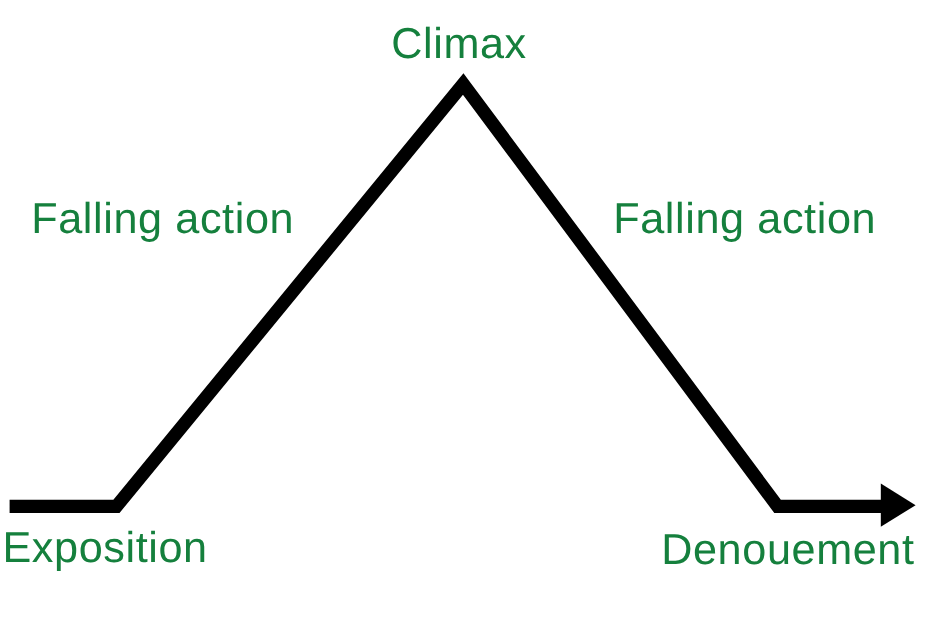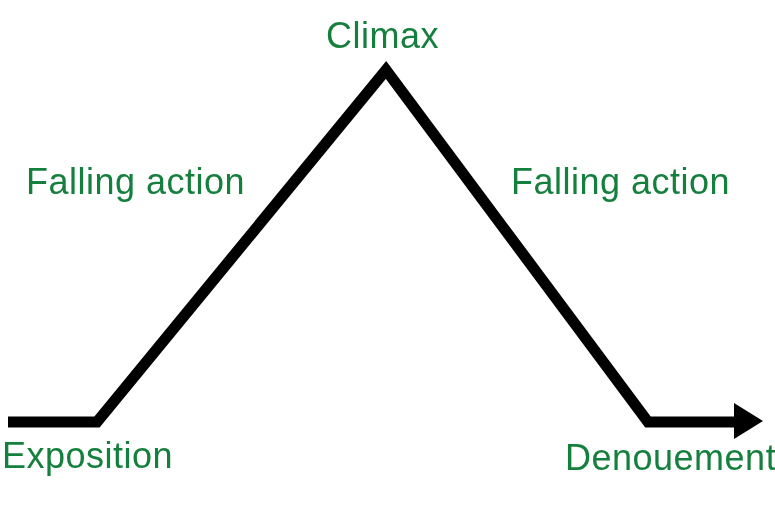--- a/index.html
+++ b/index.html
@@ -26,21 +26,21 @@
     font-size: 36px;
     line-height: 1;
     letter-spacing: 0.5px;
     color: #15803d;
     white-space: nowrap;
   }
   .label-climax     { left: 326px; top: 18px;  }
   .label-rising     { left: 26px;  top: 164px; }
   .label-falling    { left: 511px; top: 164px; }
   .label-exposition { left: 2px;   top: 438px; }
-  .label-denouement { left: 565px; top: 440px; }
+  .label-denouement { left: 551px; top: 440px; }
 </style>
 </head>
 <body>
 
 <div class="stage">
 
   <svg class="arc-svg" viewBox="0 0 775 516" xmlns="http://www.w3.org/2000/svg">
     <polyline points="8,422 97,422 386,70 648,422 740,422" fill="none" stroke="#000000" stroke-width="11" stroke-linejoin="miter" stroke-linecap="butt"></polyline>
     <polygon points="734,403 763,421 734,439" fill="#000000" stroke="none"></polygon>
   </svg>

